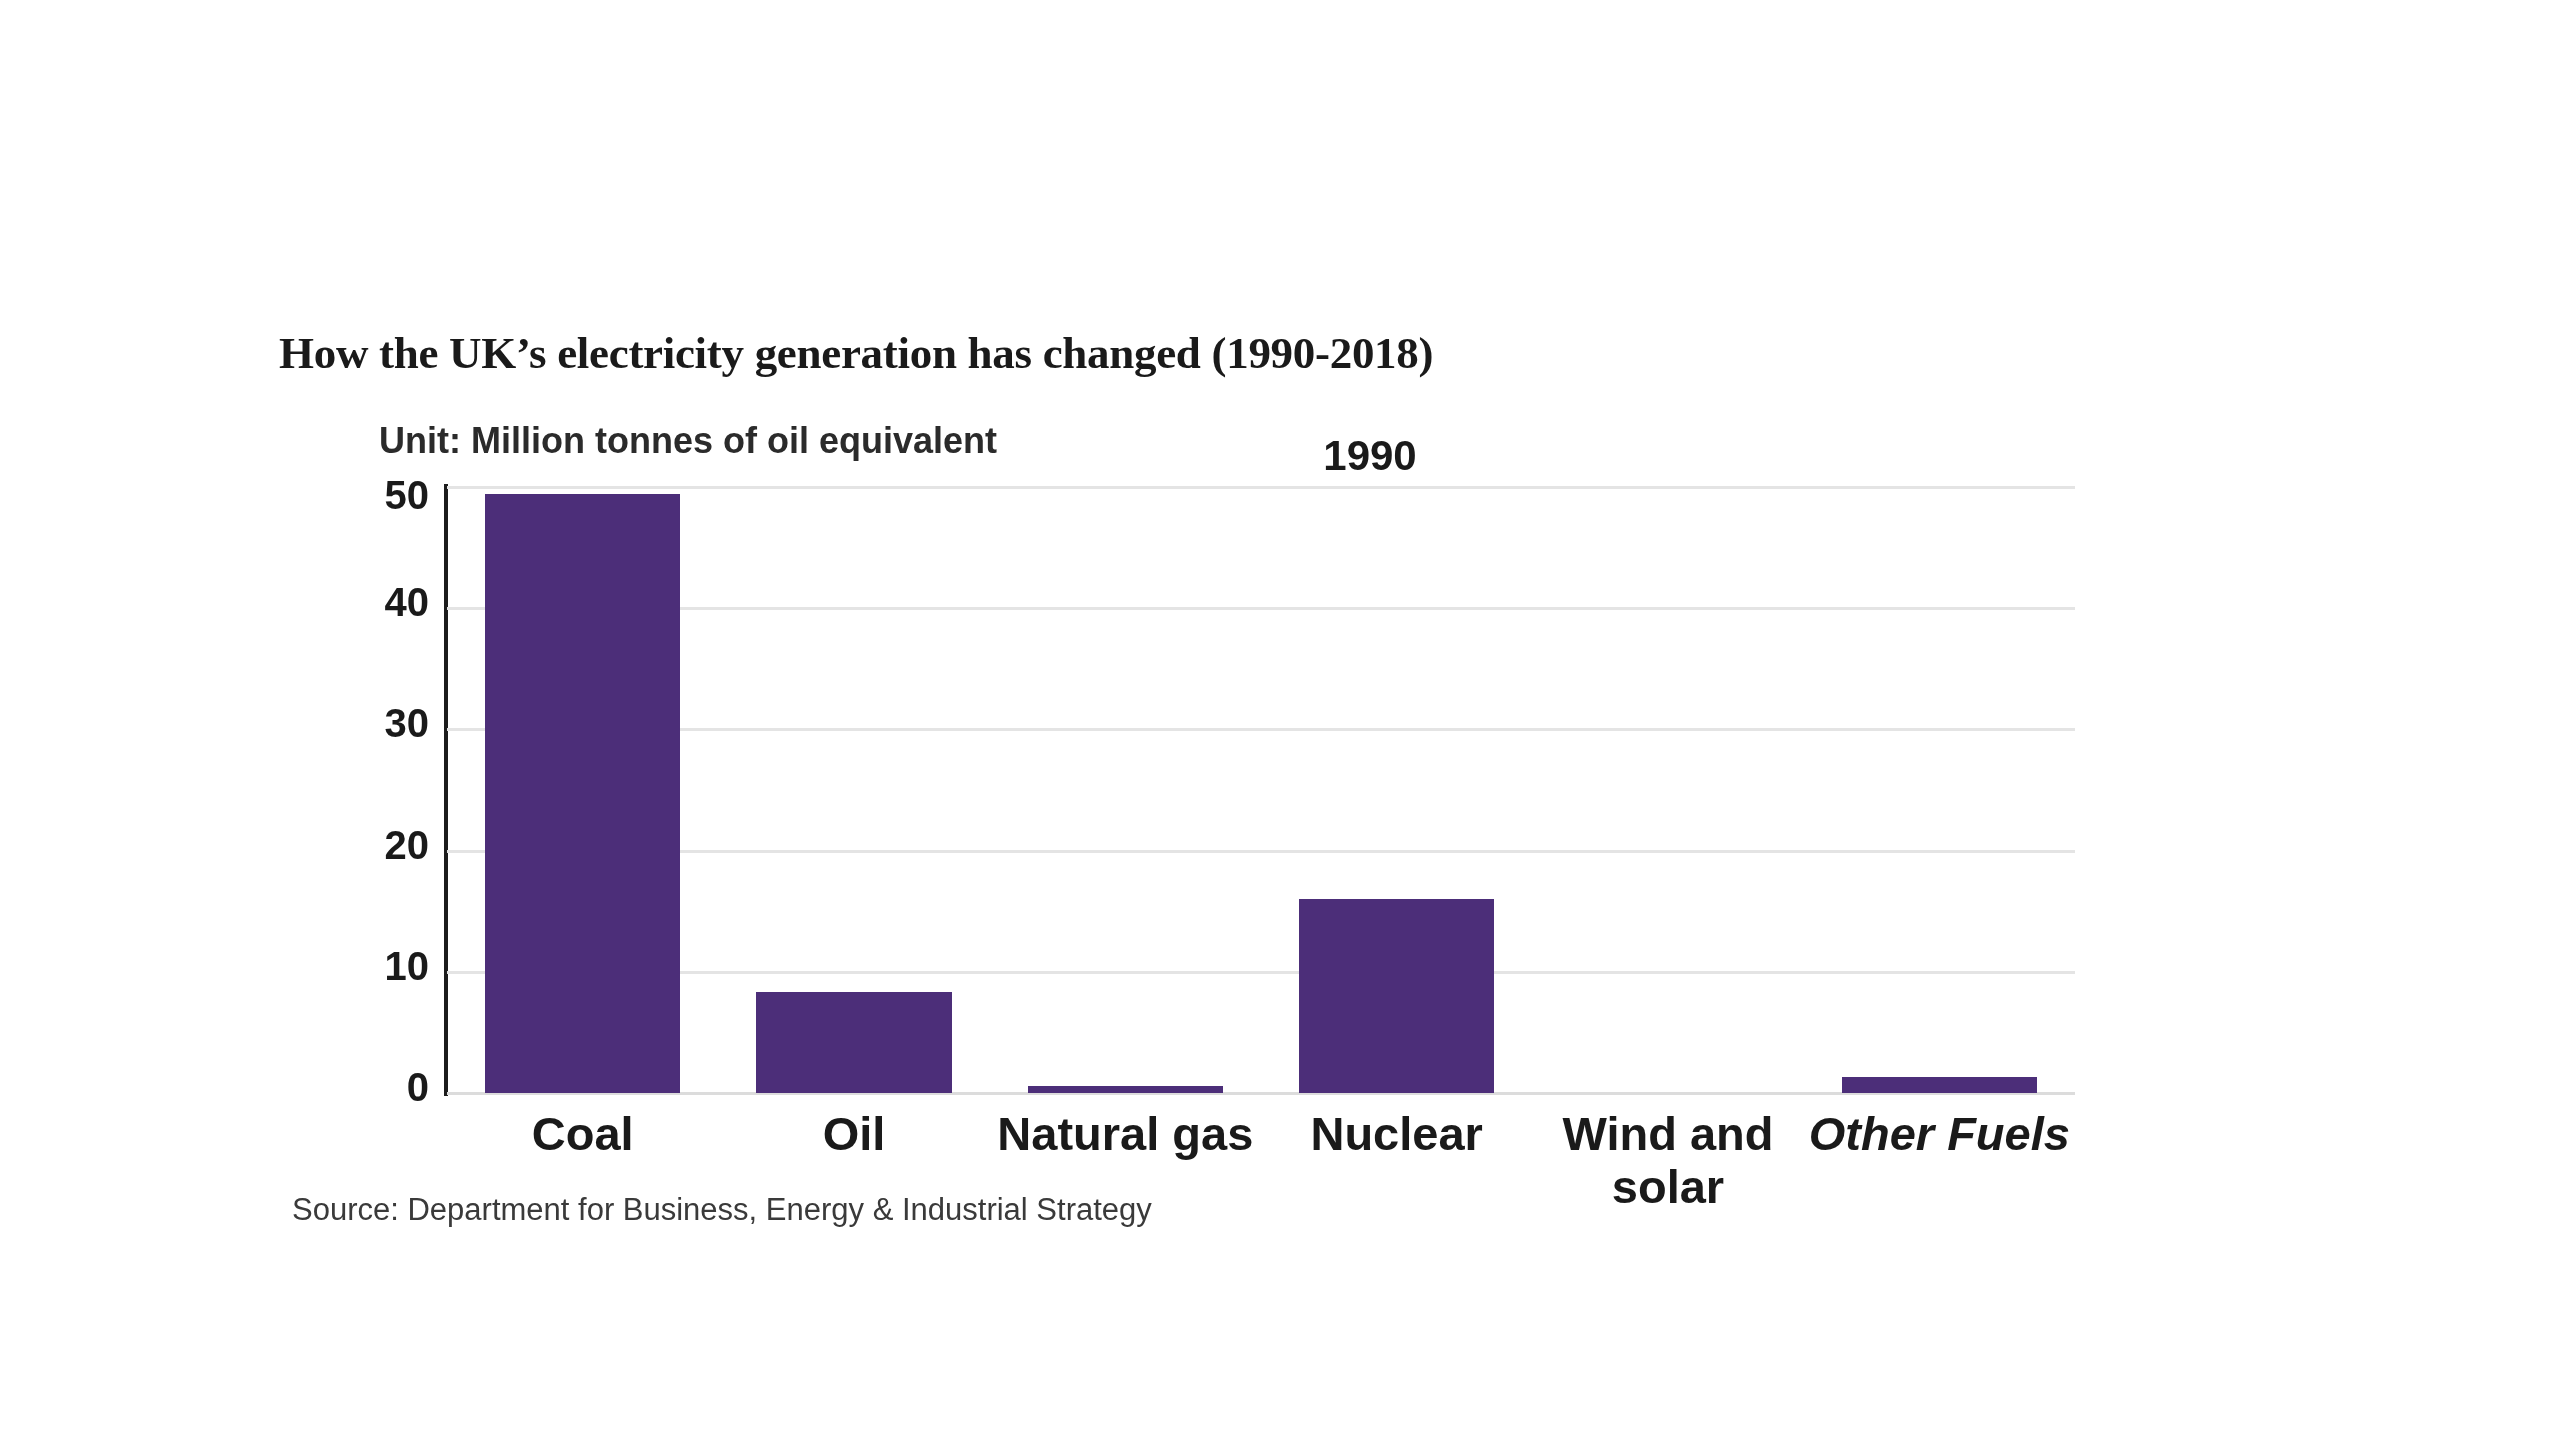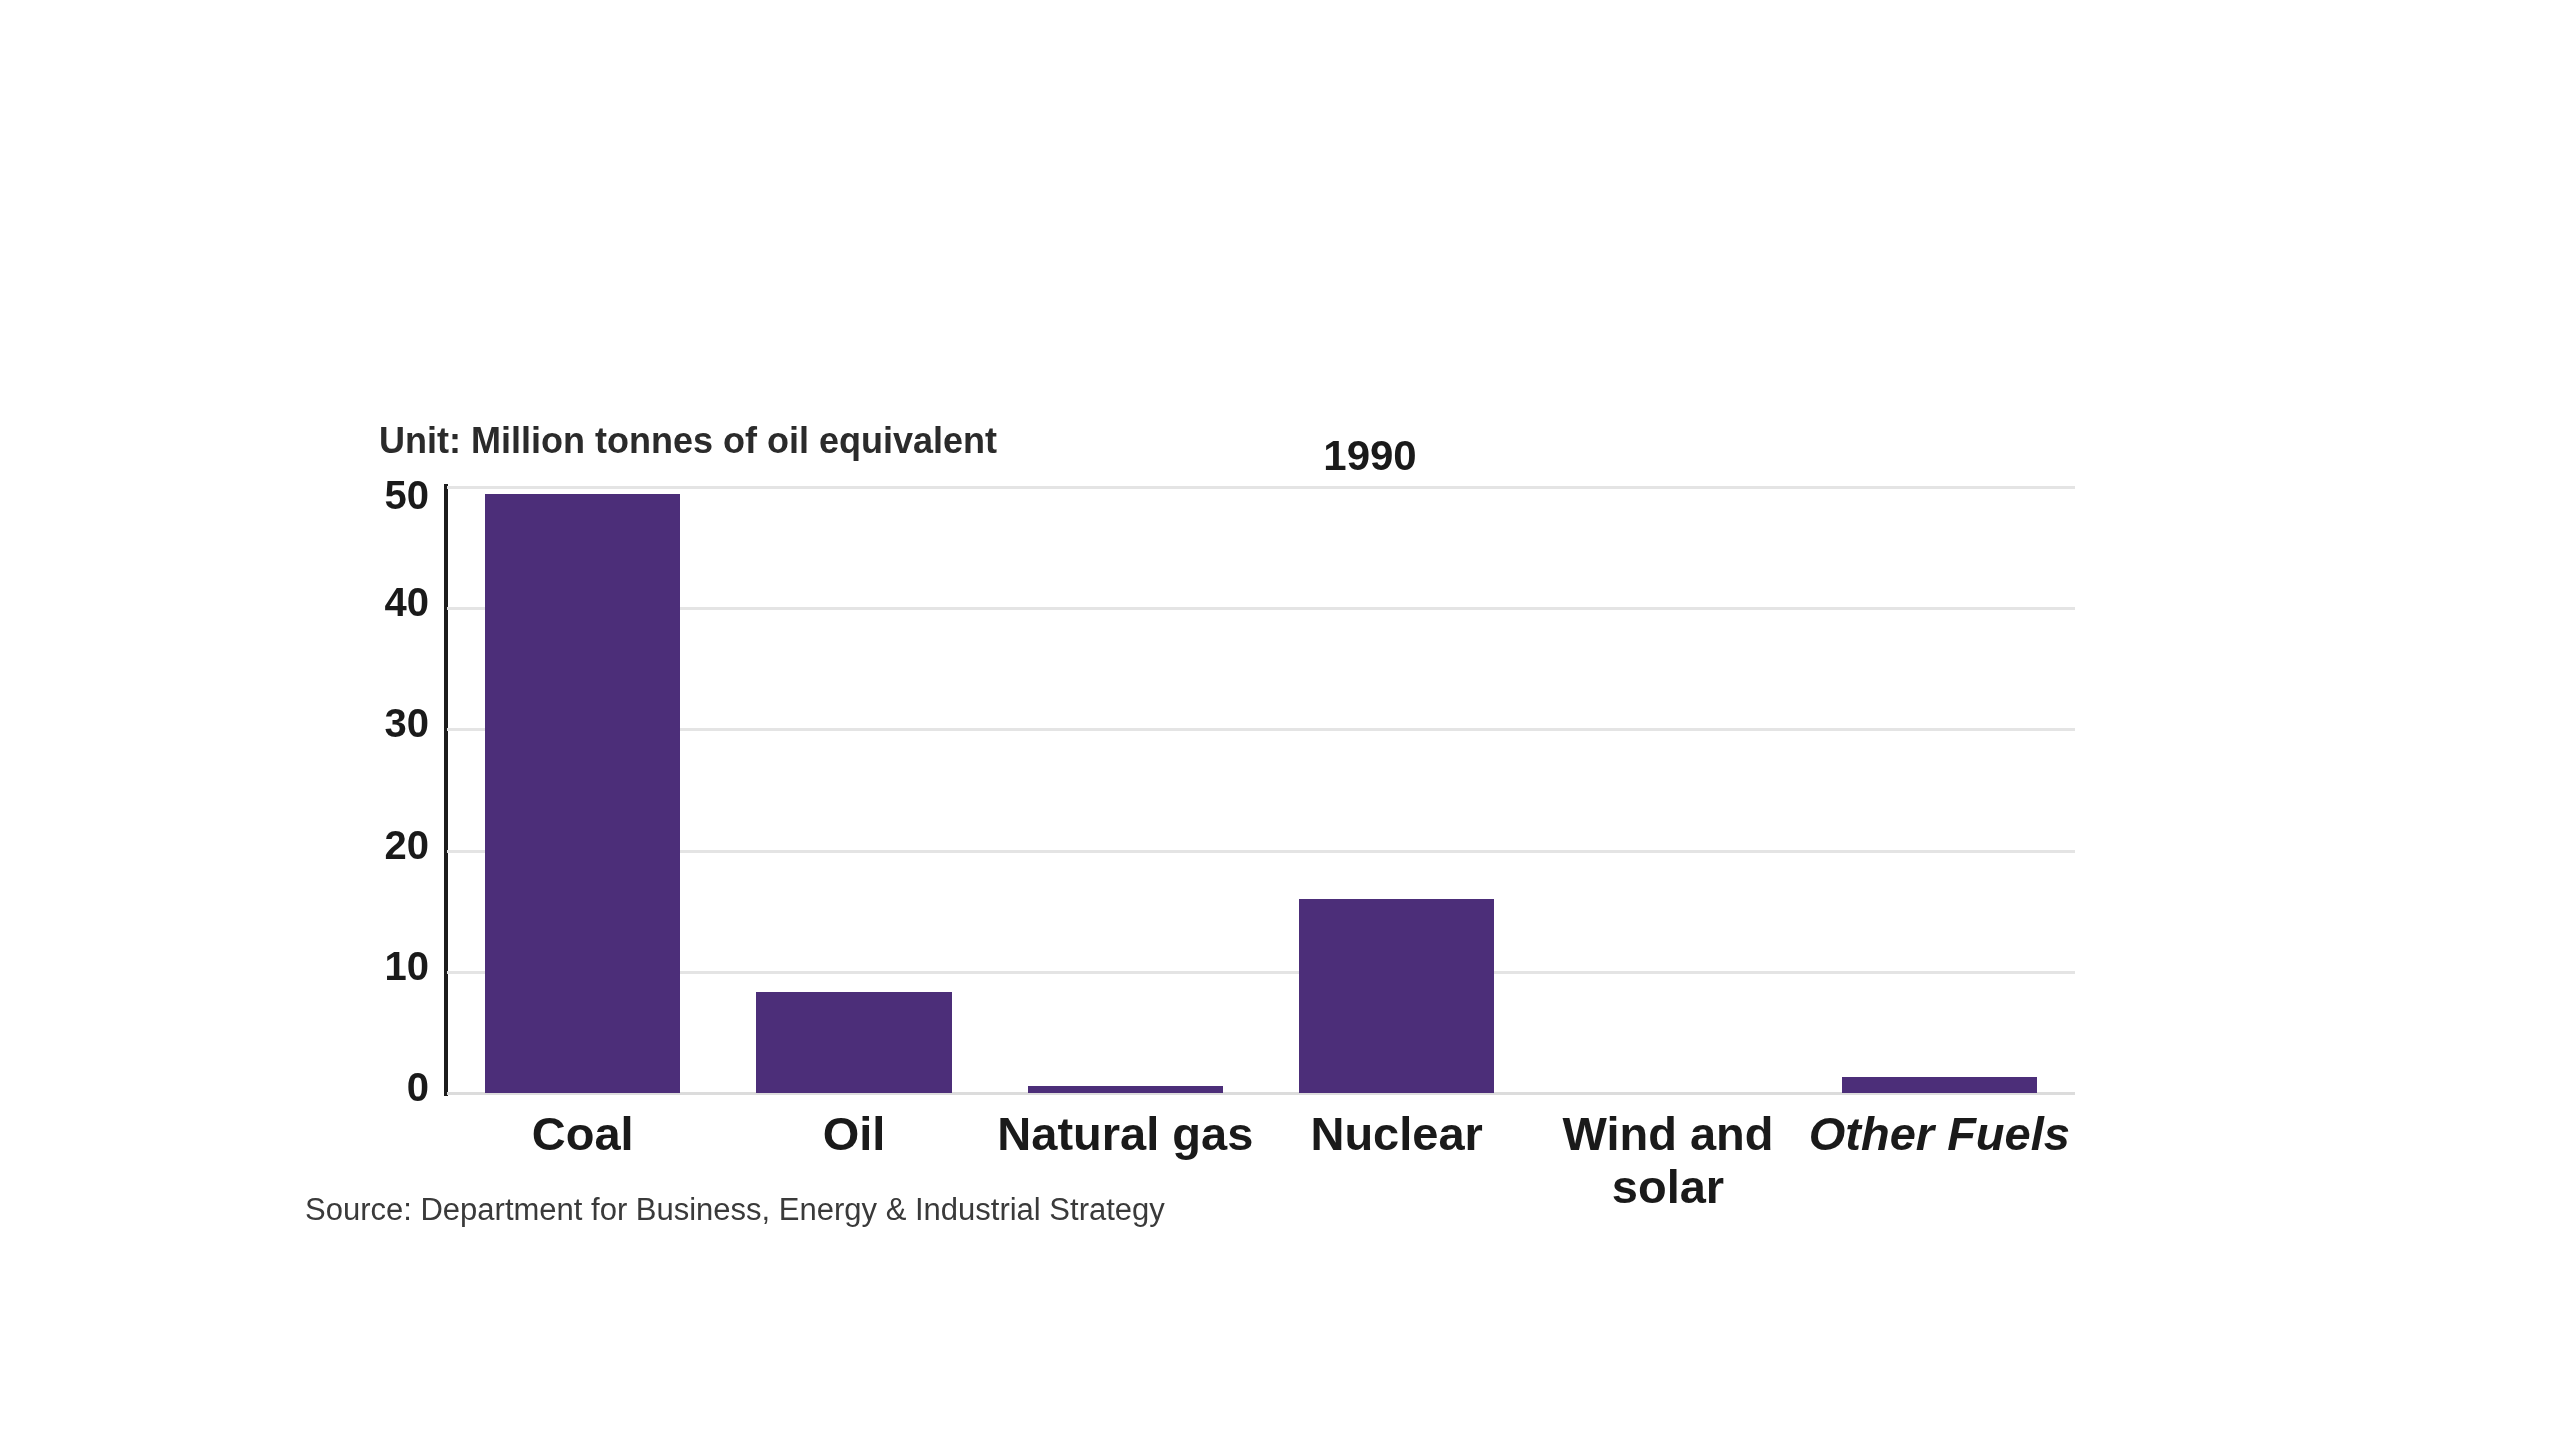--- a/index.html
+++ b/index.html
@@ -122,28 +122,28 @@
 
   
   .source-note {
     position: absolute;
     left: 292px;
     top: 1192px;
     font-family: "Liberation Sans", sans-serif;
     font-size: 31px;
     color: #3a3a3a;
     white-space: nowrap;
-    margin-left: 13px;
   }
 </style>
 </head>
 <body>
 
 <div id="canvas">
 
+  <div class="chart-title">How the UK’s electricity generation has changed (1990-2018)</div>
 
   <div class="chart-subtitle">Unit: Million tonnes of oil equivalent</div>
 
   <div class="year-label">1990</div>
 
   <div class="y-axis-line"></div>
 
   <div id="plot">
     <div id="gridlines">
         <div class="gridline" style="top: -1px;"></div>

